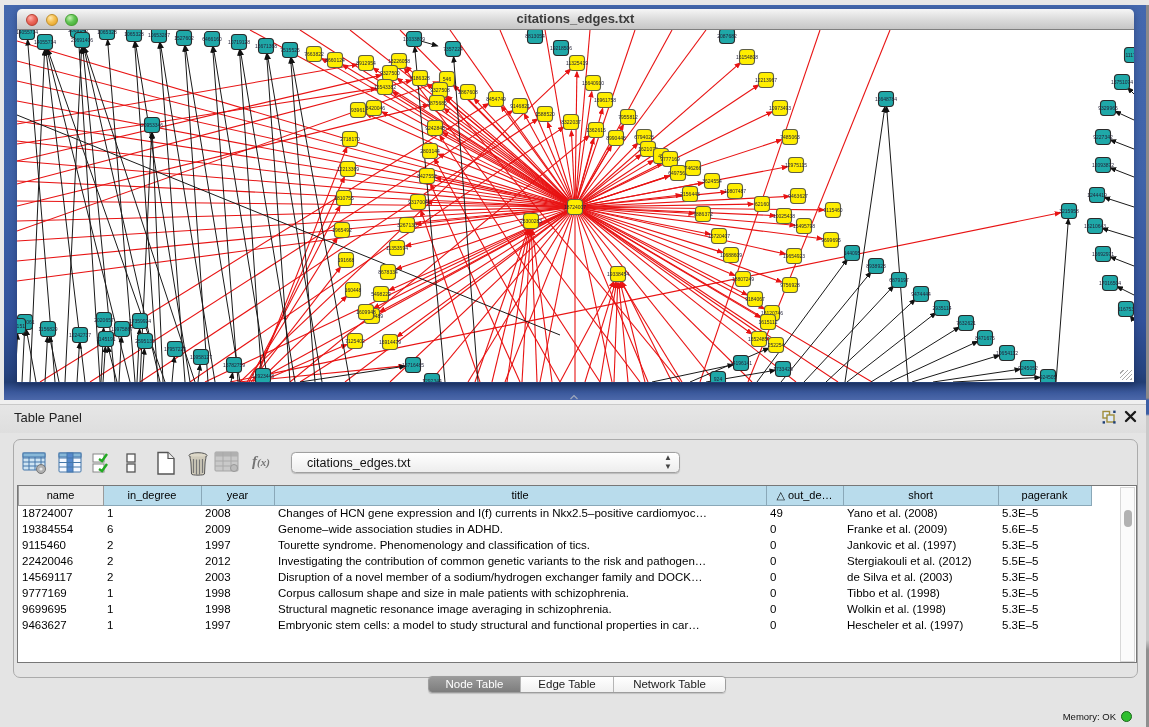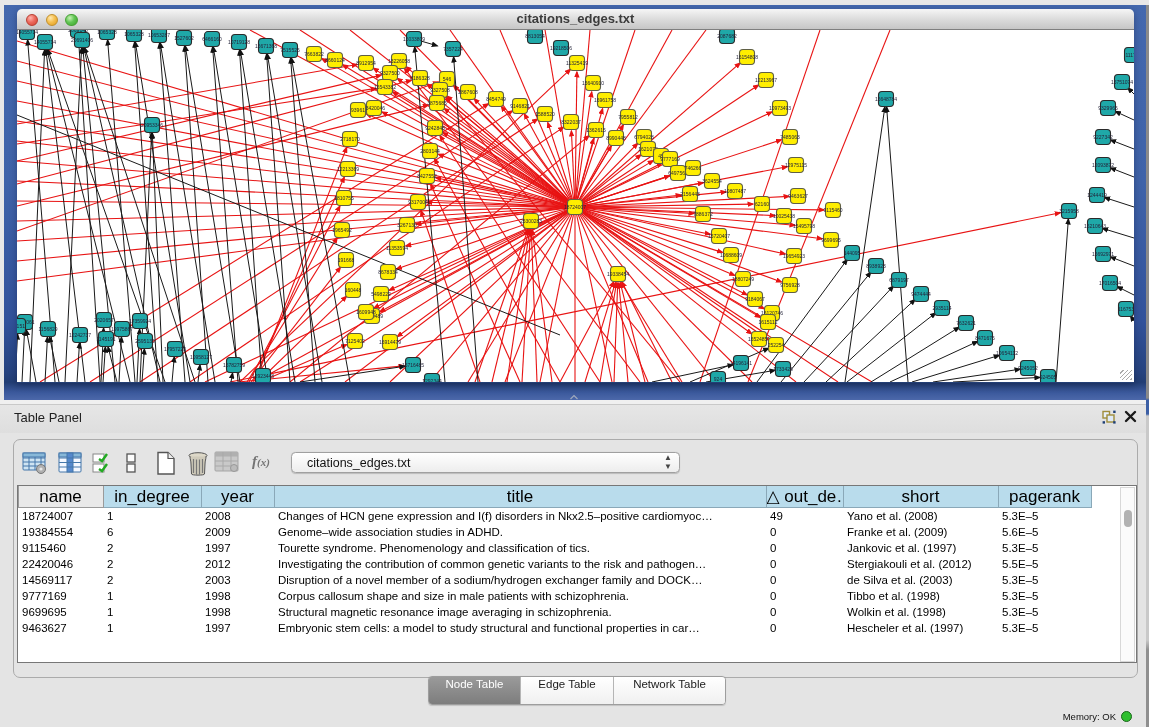--- a/index.html
+++ b/index.html
@@ -18,28 +18,28 @@
 #tph{height:33px;background:linear-gradient(180deg,#f0f0f0 0,#f0f0f0 4px,#c9c9c9 4.5px,#e6e6e6 5.5px,#dedede 100%);position:relative}
 #tph .t{position:absolute;left:14px;top:10px;font-size:13px;color:#222}
 #fico{position:absolute;left:1102px;top:10px;width:14px;height:14px}
 #xico{position:absolute;left:1124px;top:10px;width:13px;height:13px}
 #inset{position:absolute;left:13px;top:39px;width:1125px;height:239px;border:1px solid #ababab;border-radius:7px;background:#e4e4e4}
 .tbtn{position:absolute;top:11px}
 #dd{position:absolute;left:277px;top:12px;width:389px;height:21px;border:1px solid #a0a0a0;border-radius:4.5px;background:linear-gradient(180deg,#ffffff,#ededed);box-shadow:0 .5px 1px rgba(0,0,0,.18);font-size:12.5px;color:#111;line-height:20px;padding-left:15px}
 #dd .ar{position:absolute;right:7px;top:0;font-size:8px;line-height:9px;color:#444;text-align:center}
 #tblwrap{position:absolute;left:2.5px;top:45px;width:1120px;height:178px;background:#fff;overflow:hidden;border:1px solid #777}
 table{border-collapse:collapse;table-layout:fixed;font-size:11.5px;color:#000;width:1076px}
-th{height:19px;font-weight:400;font-size:17px;background:#b9dcec;border:1px solid #8aa8b8;border-top:none;text-align:center;overflow:hidden;white-space:nowrap}
+th{height:19px;font-weight:400;font-size:11px;background:#b9dcec;border:1px solid #8aa8b8;border-top:none;text-align:center;overflow:hidden;white-space:nowrap}
 th.h0{background:#e9e9e9;border-color:#9a9a9a}
 td{height:16px;padding:0 3px 0 4px;overflow:hidden;white-space:nowrap}
 
 tr{height:16px}
 #vsb{position:absolute;left:1106px;top:47px;width:15px;height:175px;background:#fbfbfb;border:1px solid #d8d8d8}
 #vsb .th{position:absolute;left:2.5px;top:22px;width:8px;height:17px;border-radius:4.5px;background:#b2b2b2}
-#tabs{position:absolute;left:428px;top:275.5px;height:29px;display:flex;border:1px solid #9d9d9d;border-radius:4px;overflow:hidden;box-shadow:0 .5px 1px rgba(0,0,0,.15)}
+#tabs{position:absolute;left:428px;top:275.5px;height:17px;display:flex;border:1px solid #9d9d9d;border-radius:4px;overflow:hidden;box-shadow:0 .5px 1px rgba(0,0,0,.15)}
 #tabs div{font-size:11.5px;line-height:15.5px;text-align:center;box-sizing:border-box;background:linear-gradient(180deg,#fff,#f0f0f0);color:#1a1a1a;border-left:1px solid #b5b5b5}
 #tabs div.sel{background:linear-gradient(180deg,#9a9a9a,#7d7d7d);color:#fff;border-left:none}
 #mem{position:absolute;right:14px;bottom:5px;font-size:9.5px;color:#111}
 #mem i{display:inline-block;width:11px;height:11px;border-radius:50%;background:#2ebf2e;border:1px solid #1a661a;vertical-align:-2px;margin-left:5px}
 svg text{user-select:none}
 </style></head><body>
 <div id="app">
  <div id="desk"></div>
  <div id="win">
   <div id="tbar">
@@ -903,21 +903,21 @@
                 <th>title</th>
                 <th>△ out_de…</th>
                 <th>short</th>
                 <th>pagerank</th>
                 <th style="background:#fff;border-color:#fff"></th>
               </tr>
      <tr>
                 <td class="c0">18724007</td>
                 <td class="c1">1</td>
                 <td class="c2">2008</td>
-                <td class="c3">Changes of HCN gene expression and I(f) disorders in Nkx2.5–positive cardiomyoc…</td>
+                <td class="c3">Changes of HCN gene expression and I(f) currents in Nkx2.5–positive cardiomyoc…</td>
                 <td class="c4">49</td>
                 <td class="c5">Yano et al. (2008)</td>
                 <td class="c6">5.3E–5</td>
                 <td class="c7"></td>
               </tr>
 <tr>
                 <td class="c0">19384554</td>
                 <td class="c1">6</td>
                 <td class="c2">2009</td>
                 <td class="c3">Genome–wide association studies in ADHD.</td>

